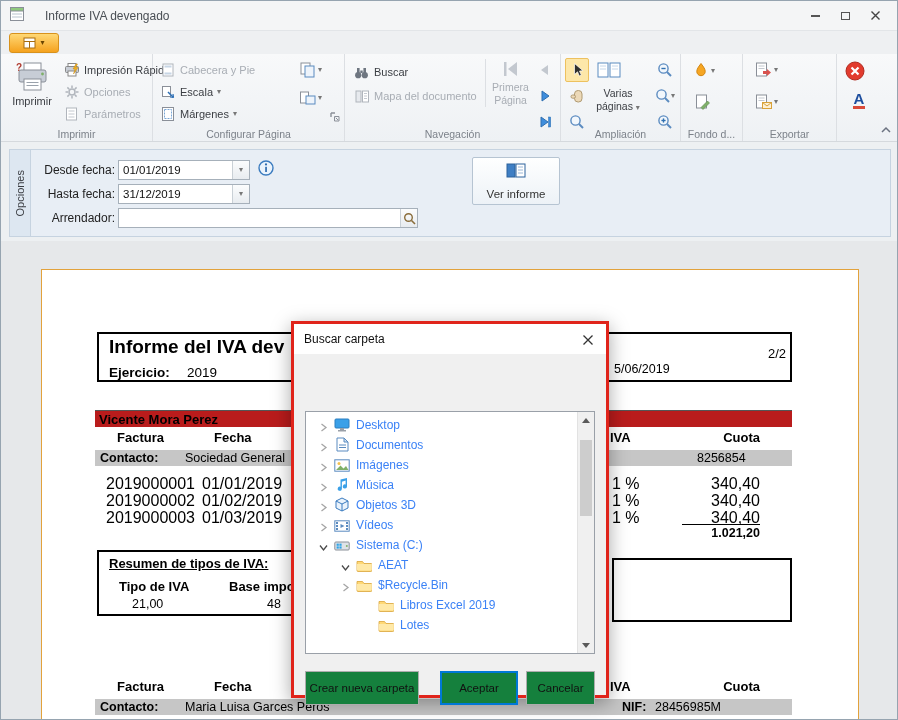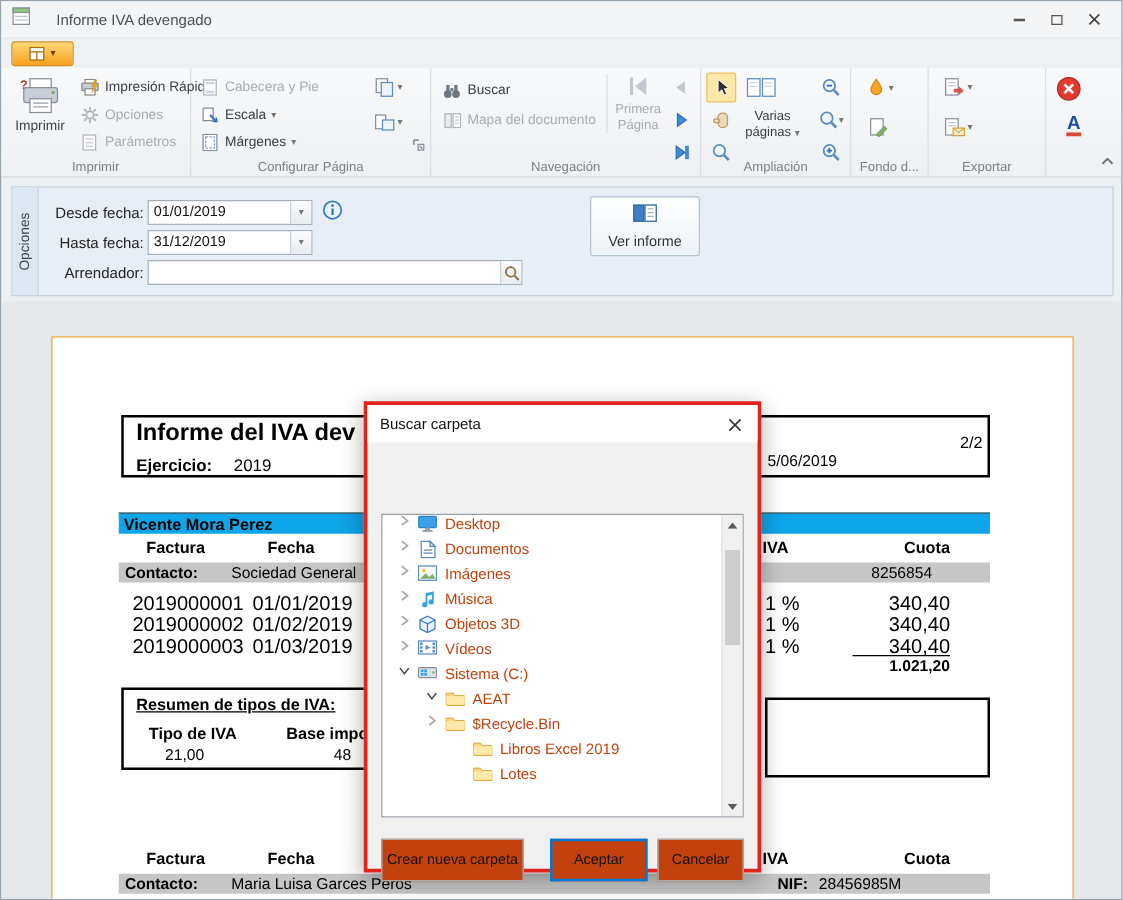--- a/index.html
+++ b/index.html
@@ -48,48 +48,48 @@
 .combo .cbtn{width:17px;border-left:1px solid #c9d0d6;background:linear-gradient(#fbfcfd,#e8ecf0);display:flex;align-items:center;justify-content:center;}
 .infoi{position:absolute;left:248px;top:10px;}
 .verbtn{position:absolute;left:462px;top:7px;width:88px;height:48px;background:linear-gradient(#feffff,#edf2f7);border:1px solid #b6c4d2;border-radius:2px;display:flex;flex-direction:column;align-items:center;justify-content:center;gap:8px;font-size:11.5px;color:#333;}
 
 
 .preview{position:absolute;left:0;top:240px;right:0;bottom:0;background:#e6e8ea;}
 .page{position:absolute;left:40px;top:28px;width:818px;height:460px;background:#fff;border:1px solid #e2a23c;}
 .rp{position:absolute;color:#000;font-size:12.5px;}
 .b{font-weight:bold;}
 .rp-titlebox{position:absolute;left:55px;top:62px;width:695px;height:50px;border:2px solid #000;}
-.rp-sec{position:absolute;left:53px;width:697px;height:17px;background:#0ea5e9;border-top:1px solid #555;font-weight:bold;font-size:13px;line-height:17px;padding-left:4px;}
+.rp-sec{position:absolute;left:53px;width:697px;height:17px;background:#b91c1c;border-top:1px solid #555;font-weight:bold;font-size:13px;line-height:17px;padding-left:4px;}
 .rp-contact{position:absolute;left:53px;width:697px;height:16px;background:#c6c6c6;}
 .rp-contact span{position:absolute;top:1px;font-size:12.5px;}
 .rp-row{position:absolute;left:0;width:100%;height:16px;}
 .rp-row span{position:absolute;}
 .hc1{left:75px;}.hc2{left:172px;}.hc3{left:568px;}.hc4{left:636px;width:82px;text-align:right;}
 .c-fact{left:64px;}.c-fec{left:160px;}.c-iva{left:570px;}.c-cuo{left:640px;width:78px;text-align:right;}
 .rp-sumbox{position:absolute;left:55px;top:280px;width:420px;height:66px;border:2px solid #000;}
 .rp-rightbox{position:absolute;left:570px;top:288px;width:180px;height:64px;border:2px solid #000;background:#fff;}
 .sum-title{position:absolute;left:10px;top:4px;font-weight:bold;font-size:13px;text-decoration:underline;}
 .sum-c1{position:absolute;left:20px;top:27px;font-weight:bold;font-size:13px;}
 .sum-c2{position:absolute;left:130px;top:27px;font-weight:bold;font-size:13px;}
 .sum-v1{position:absolute;left:33px;top:45px;font-size:12.5px;}
 .sum-v2{position:absolute;left:168px;top:45px;font-size:12.5px;}
 .rp-line{position:absolute;left:640px;top:254px;width:78px;border-top:1px solid #000;}
 
 
 .fdlg{position:absolute;left:290px;top:320px;width:318px;height:377px;background:#f0f0f0;border:3px solid #e0241b;box-shadow:0 5px 18px rgba(0,0,0,.35);z-index:50;}
 .dlg-title{height:30px;background:#fff;display:flex;align-items:center;padding-left:10px;font-size:12px;color:#111;}
 .dlg-close{position:absolute;right:10px;top:8px;width:16px;height:16px;display:flex;align-items:center;justify-content:center;}
 .tree{position:absolute;left:11px;top:87px;width:290px;height:243px;background:#fff;border:1px solid #9aa0a8;overflow:hidden;}
-.ti{display:flex;align-items:flex-start;height:20px;gap:5px;font-size:12px;color:#c2410c;width:271px;}
+.ti{display:flex;align-items:flex-end;height:20px;gap:5px;font-size:12px;color:#3b82f6;width:271px;}
 .chev{width:10px;display:inline-flex;justify-content:center;flex:0 0 auto;}
 .ticon{width:18px;display:inline-flex;justify-content:center;flex:0 0 auto;}
 .sbar{position:absolute;right:0;top:0;bottom:0;width:17px;background:#f0f0f0;border-left:1px solid #e2e2e2;}
 .sarrow{position:absolute;left:0;width:16px;height:16px;display:flex;align-items:center;justify-content:center;}
 .sthumb{position:absolute;left:2px;top:28px;width:12px;height:76px;background:#cdcdcd;}
-.dbtn{position:absolute;top:347px;height:34px;background:#c2410c;border:1px solid #adadad;font-size:11.5px;color:#111;display:flex;align-items:center;justify-content:center;}
+.dbtn{position:absolute;top:347px;height:34px;background:#15803d;border:1px solid #adadad;font-size:11.5px;color:#111;display:flex;align-items:center;justify-content:center;}
 .dbtn.default{border:2px solid #0078d7;}
 </style>
 </head>
 <body>
 
 <div class="window">
 
   <div class="titlebar">
     <span><svg width="16" height="16">
           <rect x="1.5" y="1.5" width="13" height="13" fill="#fff" stroke="#8a8f98"></rect>

